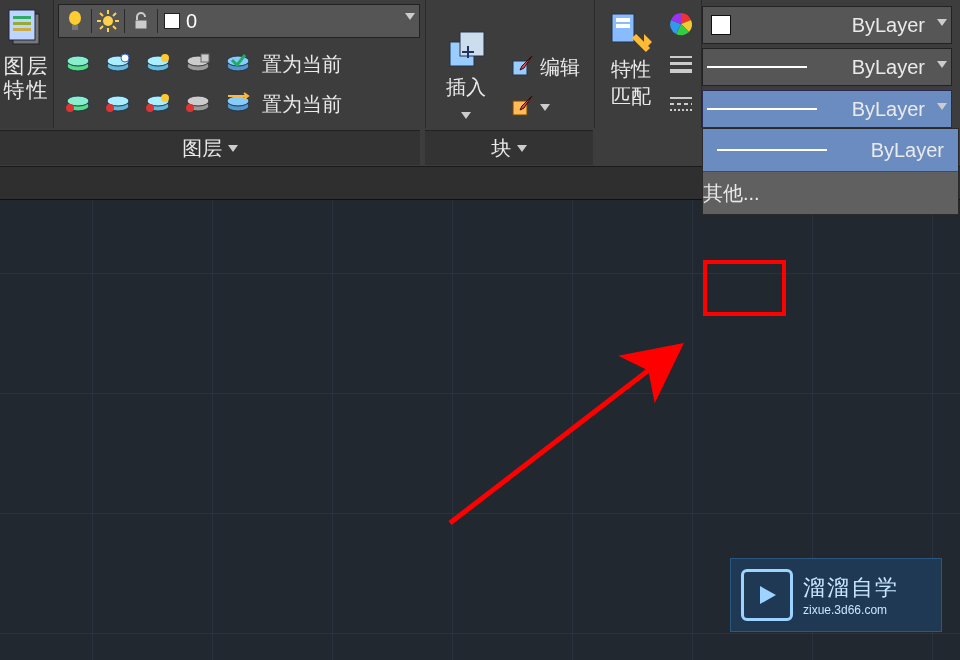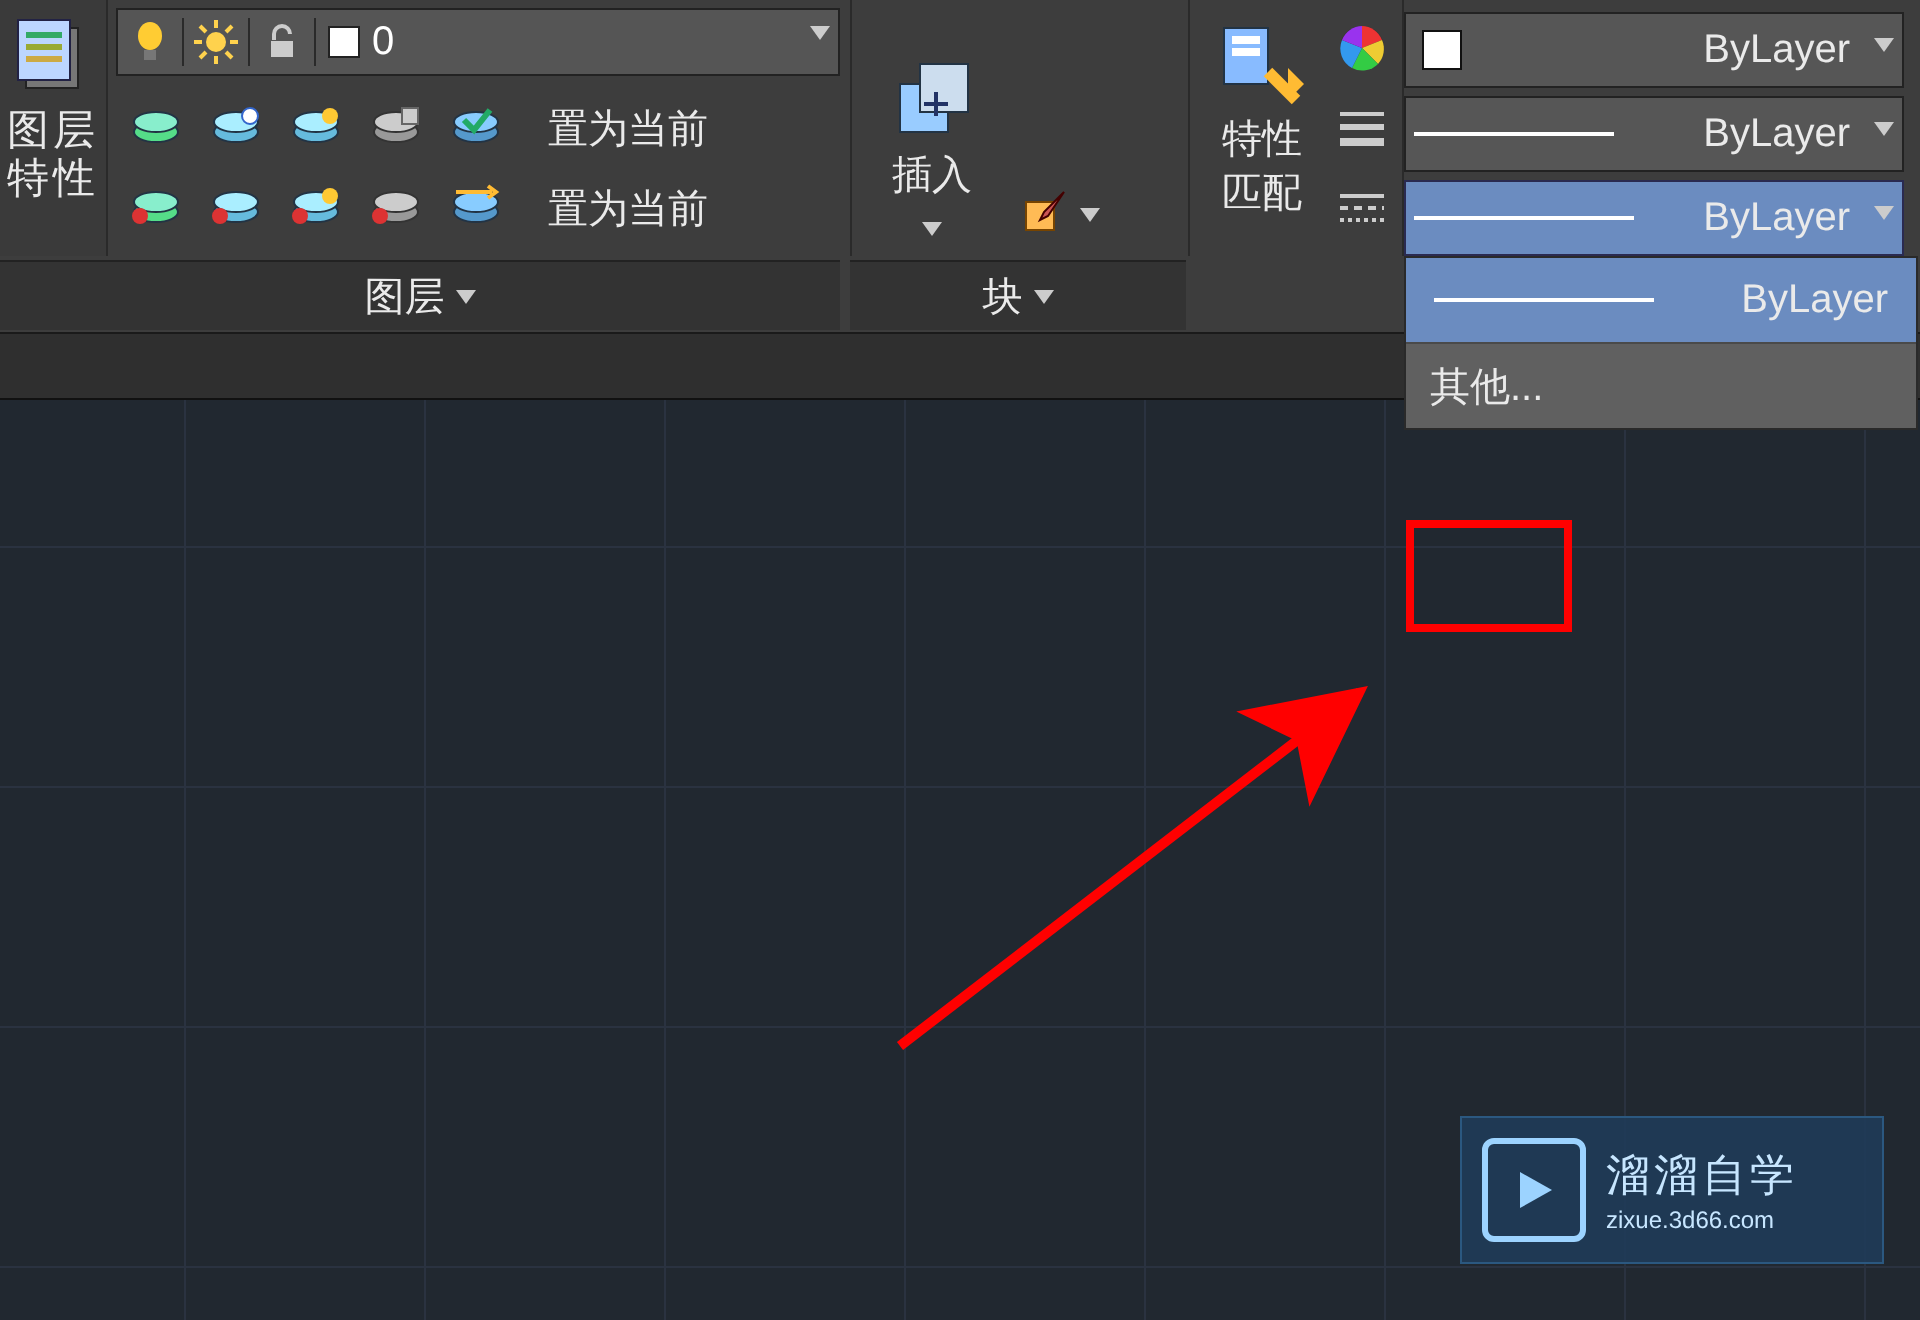--- a/index.html
+++ b/index.html
@@ -9,21 +9,21 @@
   .left-panel .lab{line-height:24px;letter-spacing:2px;}
   .layer-row{position:absolute;left:58px;top:4px;width:360px;height:32px;background:#555;border:1px solid #222;display:flex;align-items:center;}
   .layer-row .bulb{width:32px;height:32px;display:flex;align-items:center;justify-content:center;}
   .layer-row .sep{width:1px;height:24px;background:#2a2a2a;}
   .layer-row .swatch{width:14px;height:14px;background:#fff;border:1px solid #222;margin:0 6px;}
   .layer-row .name{color:#fff;font-size:20px;}
   .layer-row .dd{position:absolute;right:4px;top:8px;}
   .tool-grid{position:absolute;left:58px;top:44px;}
   .tool-grid .trow{display:flex;align-items:center;height:40px;}
   .tool-grid .ic{width:40px;display:flex;align-items:center;justify-content:center;}
-  .tool-grid .txt{color:#eaeaea;font-size:20px;margin-left:16px;}
+  .tool-grid .txt{color:#eaeaea;font-size:20px;margin-left:4px;}
   .panel-tab{position:absolute;left:0;width:420px;height:34px;top:130px;background:#333;border-top:1px solid #222;display:flex;align-items:center;justify-content:center;color:#eaeaea;font-size:20px;}
   .panel-tab.blocks{left:425px;width:168px;}
   .blocks-panel{position:absolute;left:425px;top:0;width:168px;height:128px;border-left:1px solid #2a2a2a;border-right:1px solid #2a2a2a;}
   .blocks-panel .insert{position:absolute;left:6px;top:26px;width:68px;text-align:center;color:#eaeaea;font-size:20px;}
   .blocks-panel .insert .ic{height:48px;display:flex;align-items:center;justify-content:center;}
   .blocks-panel .row{position:absolute;left:80px;height:38px;display:flex;align-items:center;color:#eaeaea;font-size:20px;}
   .blocks-panel .row .ic{width:34px;display:flex;align-items:center;justify-content:center;}
   .props-panel{position:absolute;left:599px;top:0;width:102px;height:128px;border-right:1px solid #2a2a2a;}
   .props-panel .match{position:absolute;left:4px;top:8px;width:56px;text-align:center;color:#eaeaea;font-size:20px;}
   .props-panel .match .ic{height:48px;display:flex;align-items:center;justify-content:center;}
@@ -35,21 +35,21 @@
   .by-row .swatch{width:18px;height:18px;background:#fff;border:1px solid #111;margin-left:8px;}
   .by-row .line{height:2px;background:#fff;margin-left:4px;}
   .by-row.sel{background:#6b8cc0;border:1px solid #2a2a50;}
   .dropdown{position:absolute;left:702px;top:128px;width:255px;background:#606060;border:1px solid #2a2a2a;}
   .dropdown .item{height:42px;display:flex;align-items:center;color:#eaeaea;font-size:20px;position:relative;border-bottom:1px solid #4a4a4a;}
   .dropdown .item.hl{background:#6b8cc0;}
   .dropdown .item .lbl{position:absolute;right:14px;}
   .dropdown .item .line{height:2px;background:#ddd;margin-left:14px;width:110px;}
   .dropdown .item.hl .line{background:#fff;}
   .dropdown .item.other{border-bottom:none;}
-  .dropdown .item.other .lbl{position:static;margin-left:12px;}
+  .dropdown .item.other .lbl{position:static;}
   .redbox{position:absolute;left:703px;top:260px;width:75px;height:48px;border:4px solid #ff0000;pointer-events:none;}
   .canvas{position:absolute;left:0;top:198px;width:960px;height:462px;background:#212830;}
   .canvas::before{content:"";position:absolute;inset:0;background-image:linear-gradient(to right,#2a3240 1px,transparent 1px),linear-gradient(to bottom,#2a3240 1px,transparent 1px);background-size:120px 120px;background-position:-28px -45px;}
   .ribbon-gap{position:absolute;left:0;top:166px;width:960px;height:32px;background:#2f2f2f;border-top:1px solid #1a1a1a;border-bottom:1px solid #111;}
   .arrow-svg{position:absolute;left:0;top:0;pointer-events:none;}
   .watermark{position:absolute;right:18px;bottom:28px;width:210px;height:72px;background:rgba(30,60,90,.85);border:1px solid #2b5880;display:flex;align-items:center;margin-left:17px;}
   .watermark .play{width:46px;height:46px;margin:0 10px;border:3px solid #9cd3ff;border-radius:6px;display:flex;align-items:center;justify-content:center;}
   .watermark .txt{color:#c7e6ff;}
   .watermark .big{font-size:22px;letter-spacing:2px;}
   .watermark .small{font-size:12px;}
@@ -199,20 +199,29 @@
       <div class="ic">
         <svg width="44" height="44">
             <rect x="6" y="14" width="24" height="24" fill="#9cf" stroke="#234"></rect>
             <rect x="16" y="4" width="24" height="24" fill="#cde" stroke="#234"></rect>
             <path d="M24 18 L24 30 M18 24 L30 24" stroke="#236" stroke-width="2"></path>
           </svg>
       </div>
       <div>插入</div>
       <span class="tri-down" style="margin-top:4px"></span>
     </div>
+    <div class="row" style="top:48px">
+      <div class="ic">
+          <svg width="26" height="26">
+            <rect x="3" y="7" width="14" height="14" fill="#9cf" stroke="#234"></rect>
+            <path d="M22 2 L12 12 L10 16 L14 14 Z" fill="#c55" stroke="#400"></path>
+          </svg>
+        </div>
+      <span>编辑</span>
+    </div>
     <div class="row" style="top:88px">
       <div class="ic">
           <svg width="26" height="26">
             <rect x="3" y="7" width="14" height="14" fill="#fb5" stroke="#740"></rect>
             <path d="M22 2 L12 12 L10 16 L14 14 Z" fill="#c55" stroke="#400"></path>
           </svg>
         </div>
       <span class="tri-down"></span>
     </div>
   </div>

